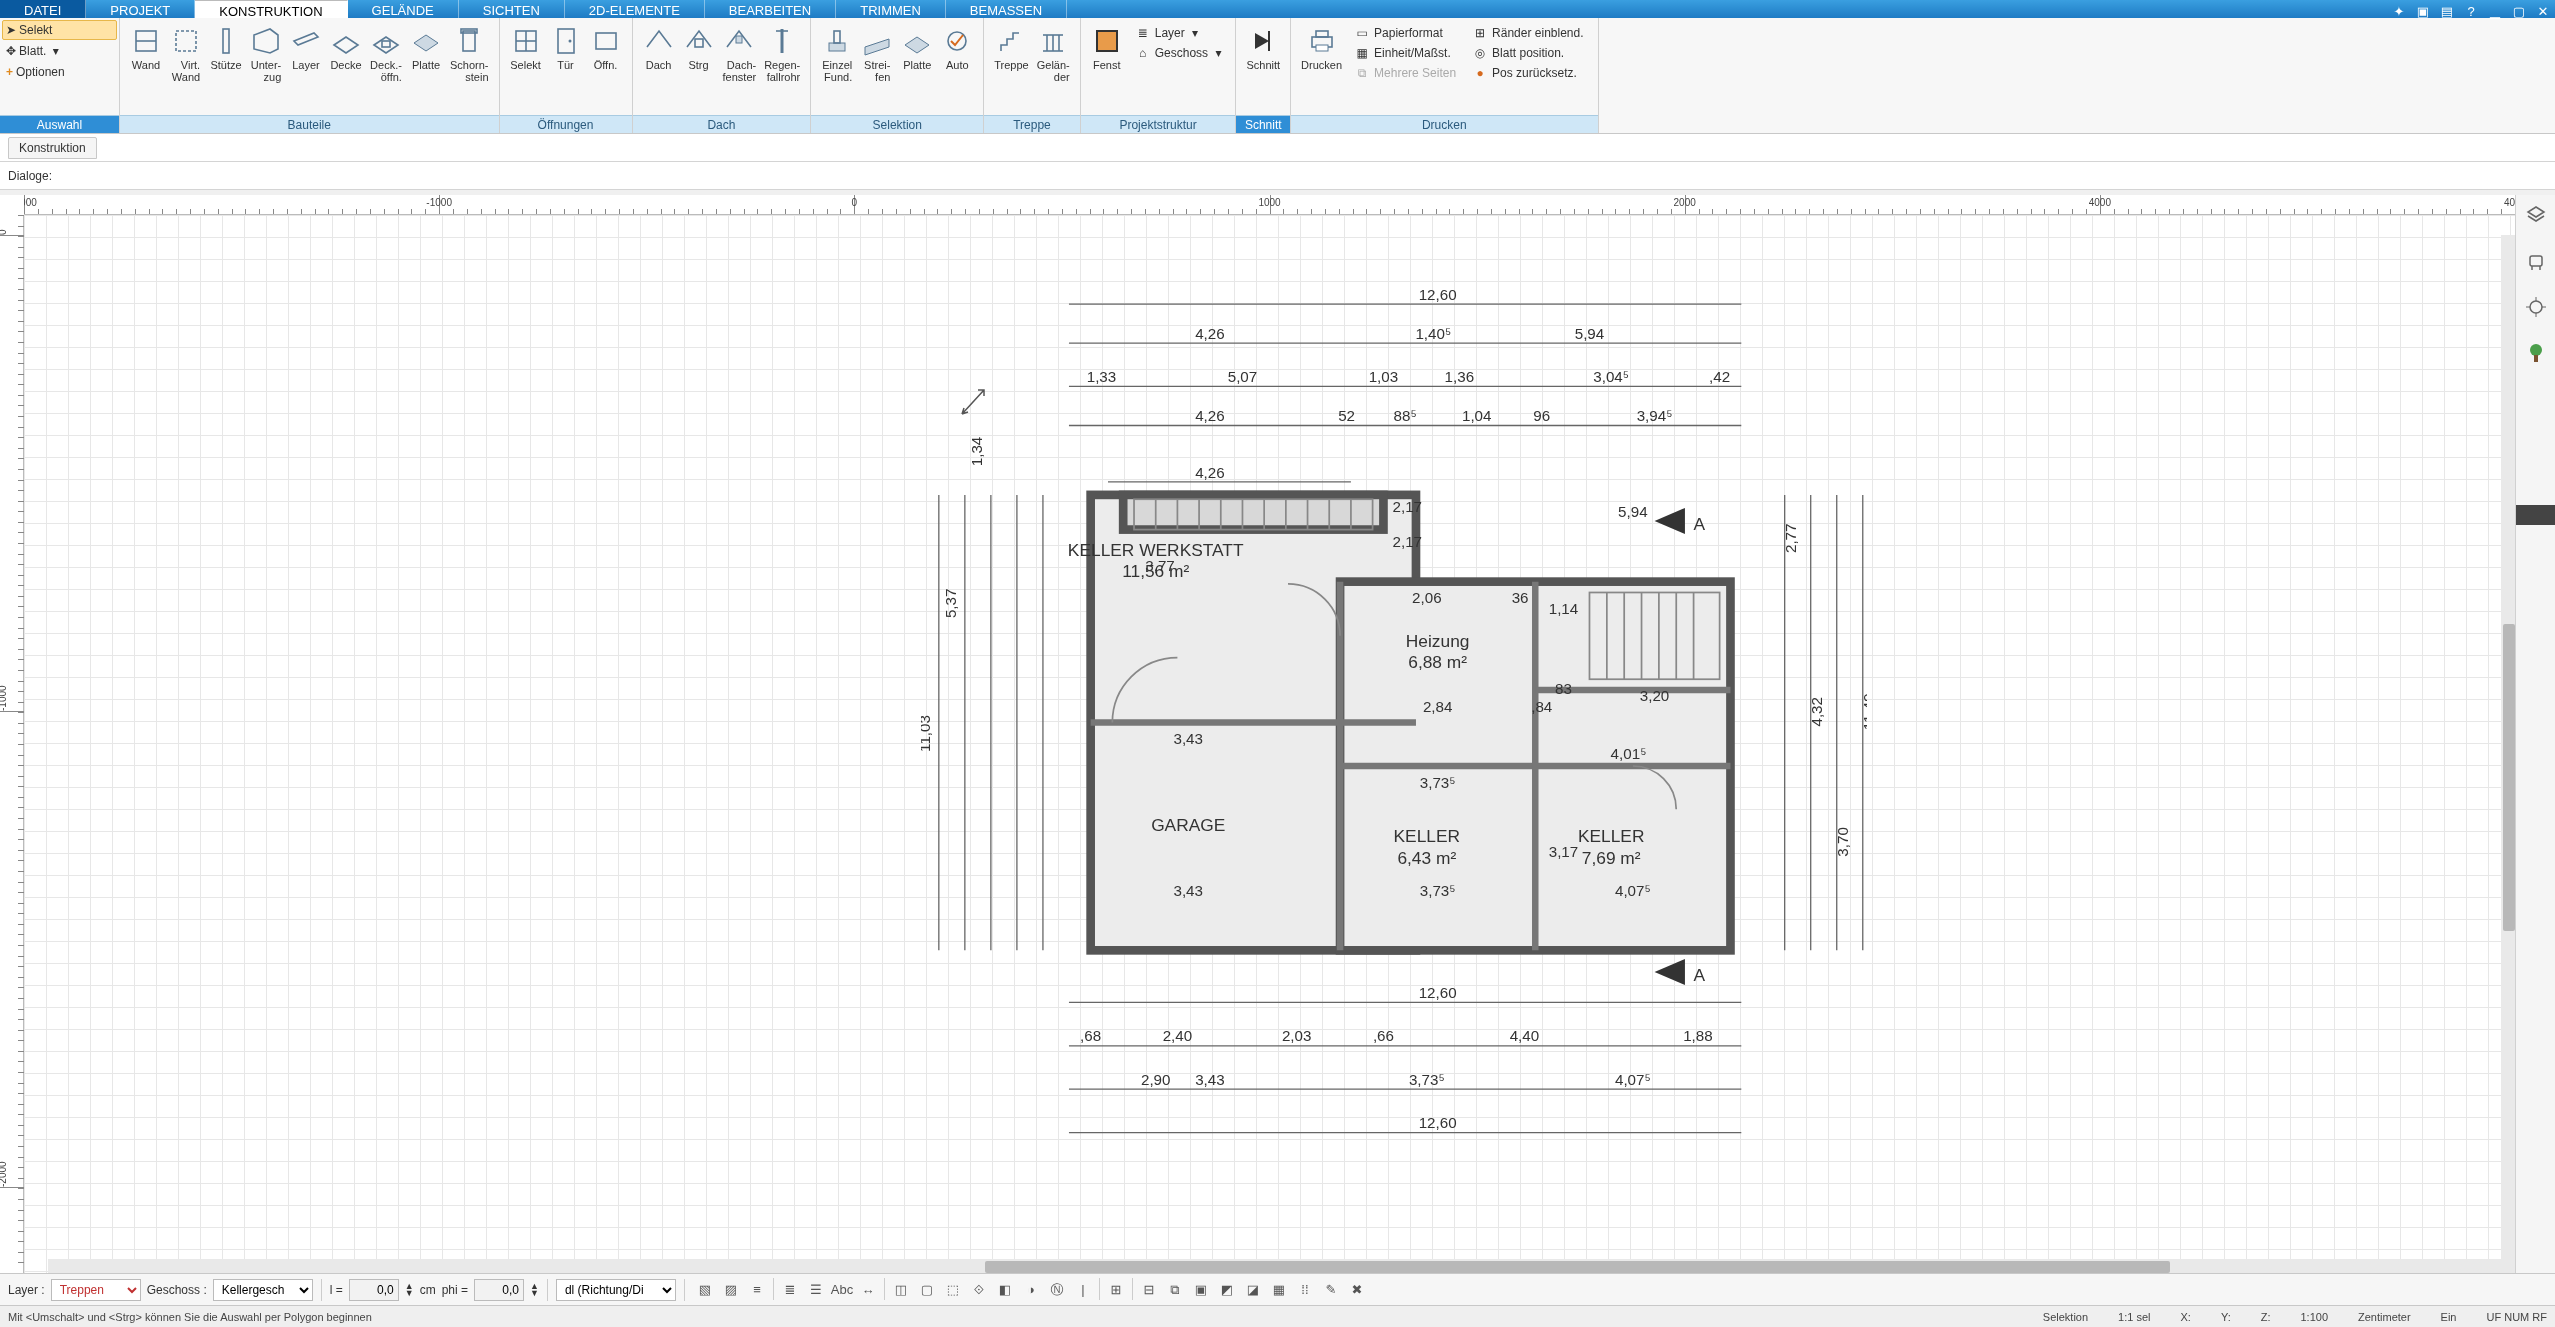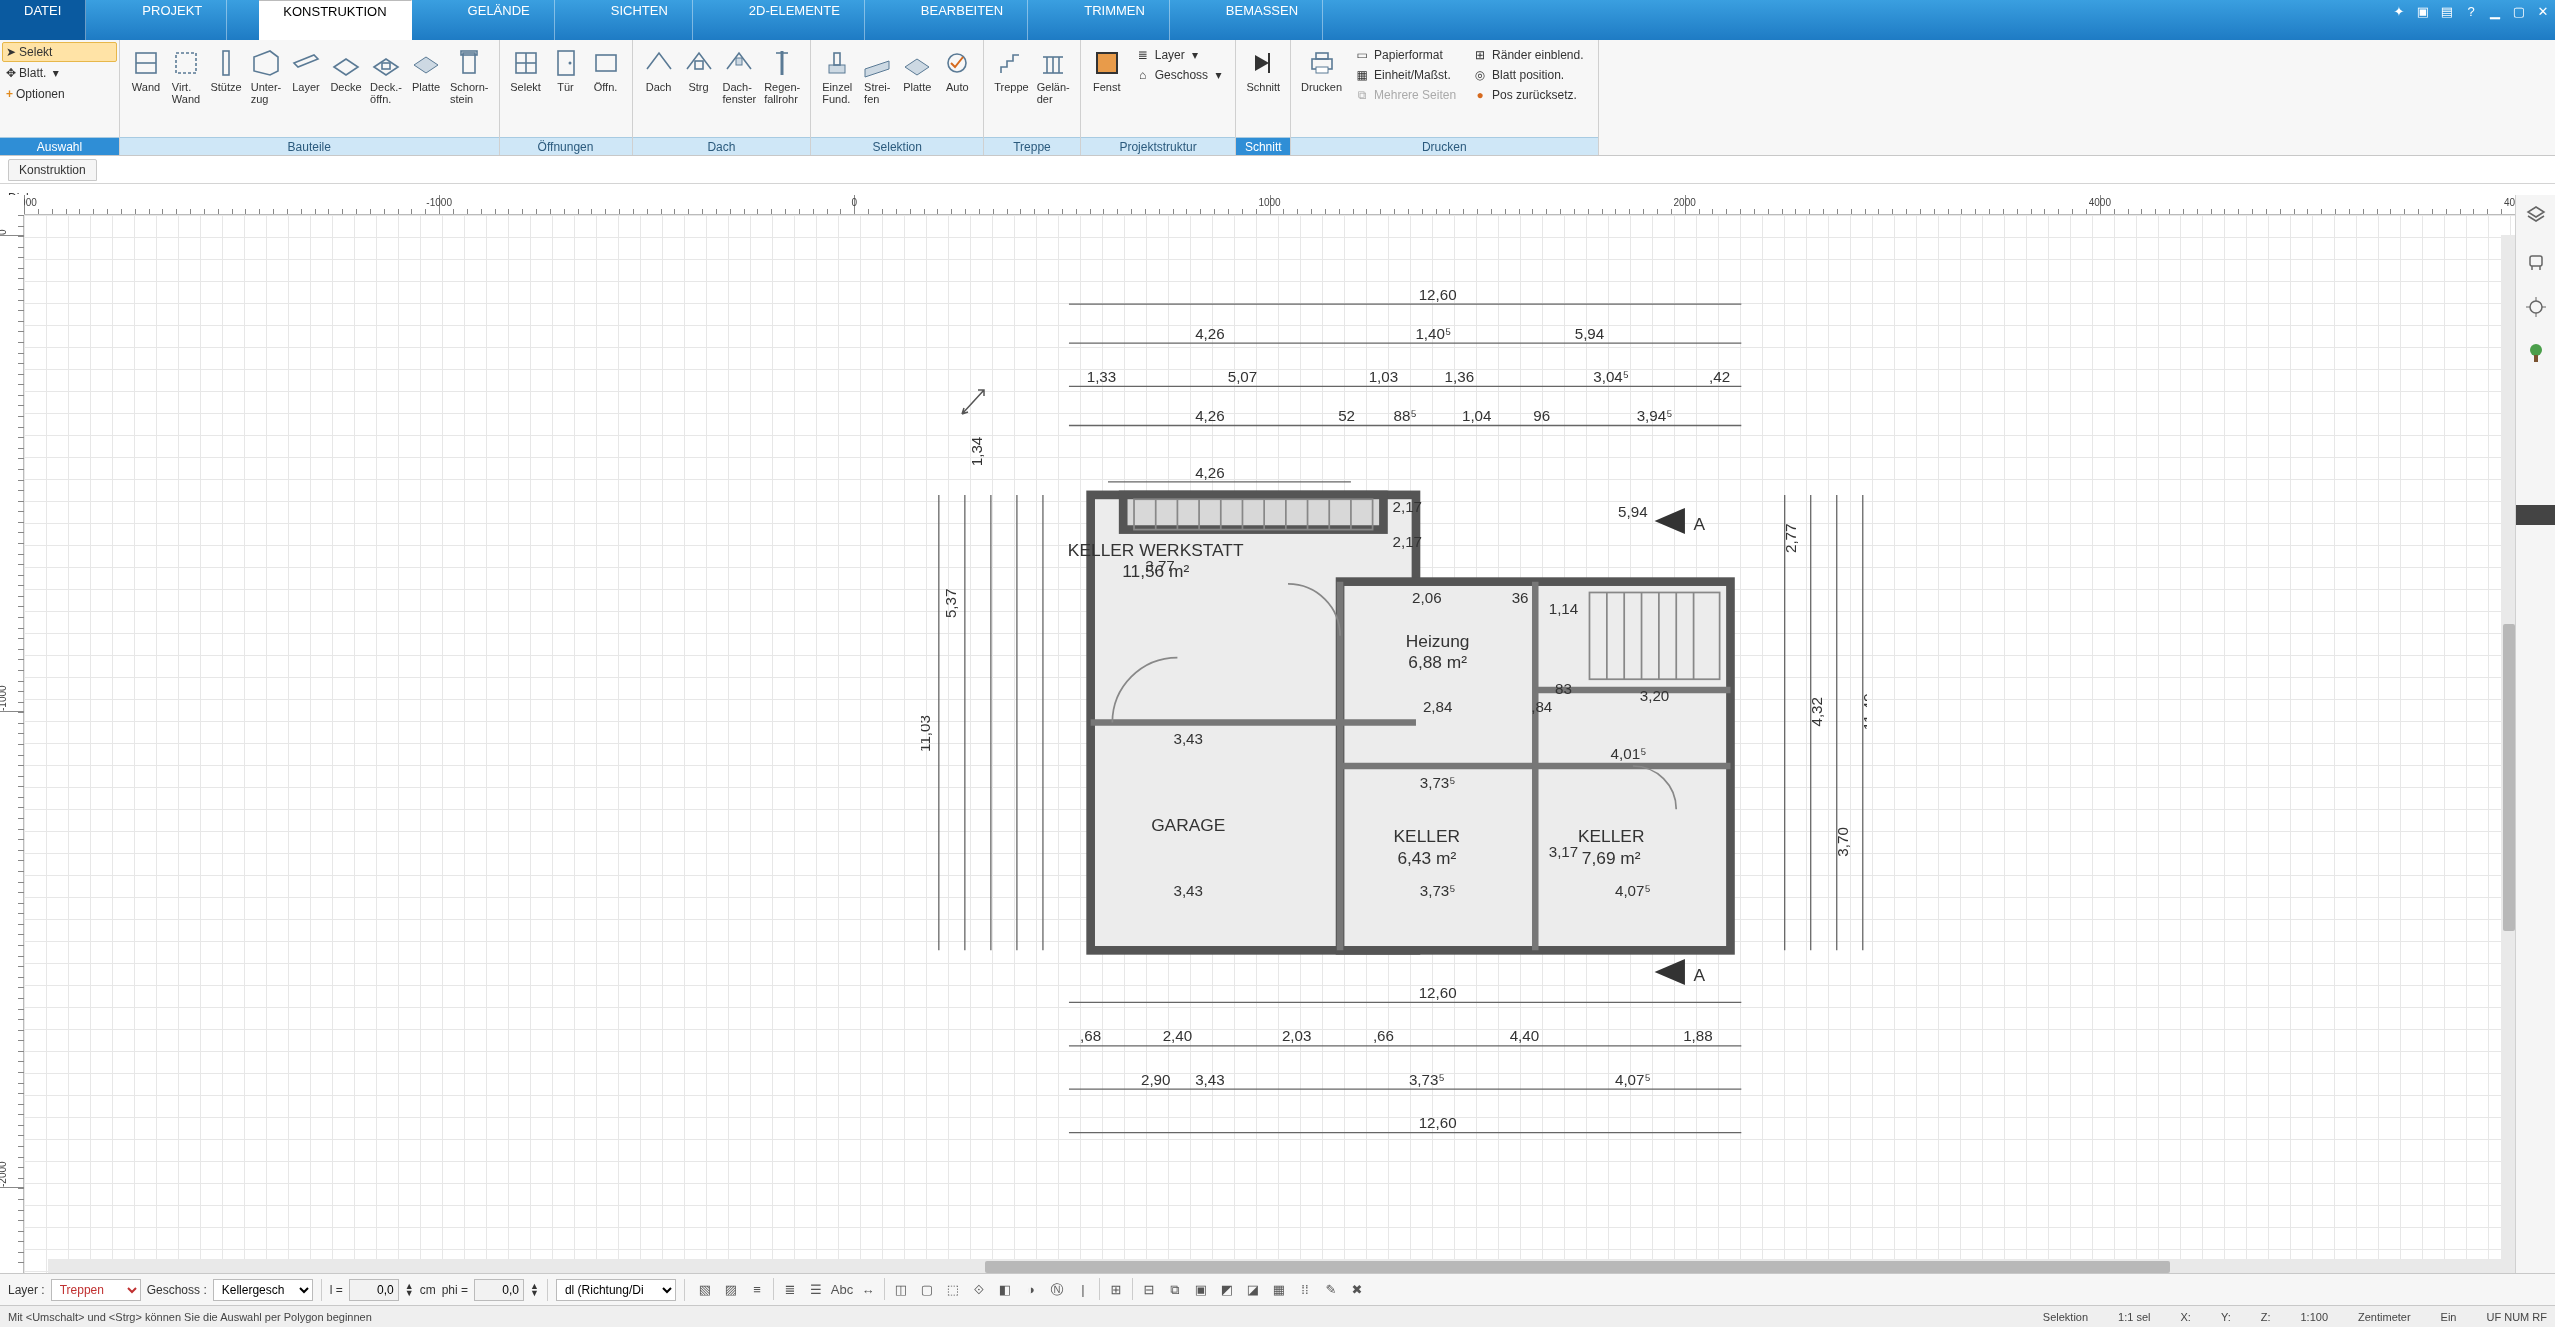--- a/index.html
+++ b/index.html
@@ -1,36 +1,36 @@
 <!DOCTYPE html>
 <html><head>
 <meta charset="utf-8">
 <style>
 * { margin:0; padding:0; box-sizing:border-box; font-family:"Segoe UI",Tahoma,sans-serif; }
 html,body { width:100%; height:100%; overflow:hidden; background:#f0f0f0; }
 
 
-.menubar { display:flex; height:40px; background:linear-gradient(#3a9fe0,#1e7bc4); color:#fff; font-size:13px;gap:32px; }
+.menubar { display:flex; height:18px; background:linear-gradient(#3a9fe0,#1e7bc4); color:#fff; font-size:13px; }
 .menubar .mtab { padding:3px 24px 0 24px; cursor:pointer; border-right:1px solid rgba(255,255,255,.4); }
 .menubar .mtab.first { background:#0a5aa0; }
 .menubar .mtab.active { background:#fff; color:#000; border-top:1px solid #bbb; }
 .menubar .spacer { flex:1; }
 .menubar .winbtns { display:flex; }
 .menubar .winbtn { width:24px; height:23px; display:flex; align-items:center; justify-content:center; font-size:13px; cursor:pointer; }
 
 
 .ribbon { display:flex; height:116px; background:#f7f7f7; border-bottom:1px solid #c8c8c8; font-size:11px; color:#333; }
 .rgroup { border-right:1px solid #d0d0d0; display:flex; flex-direction:column; padding:0; }
 .rgroup .body { flex:1; display:flex; align-items:flex-start; padding:4px 6px 0 6px; }
 .rgroup .caption { height:18px; line-height:18px; text-align:center; background:#cfe7f7; border-top:1px solid #a8cbe2; color:#2b5a7d; font-size:12px; }
 .rgroup.active .caption { background:#2f8ed6; color:#fff; }
 
 .col { display:flex; flex-direction:column; align-items:center; padding:2px 3px; cursor:pointer; border:1px solid transparent; border-radius:3px; }
 .col .ic { width:32px; height:32px; display:flex; align-items:center; justify-content:center; margin-bottom:2px; }
-.col .lbl { text-align:left; line-height:12px; max-width:50px; }
+.col .lbl { text-align:right; line-height:12px; max-width:50px; }
 
 .smallrows { display:flex; flex-direction:column; gap:2px; padding:2px 4px; }
 .smallrow { display:flex; align-items:center; gap:4px; font-size:12px; padding:1px 4px; cursor:pointer; border-radius:2px; }
 .smallrow .sic { width:16px; height:16px; display:inline-flex; align-items:center; justify-content:center; }
 
 .firstgroup { width:120px; }
 .firstgroup .body { flex-direction:column; align-items:stretch; gap:1px; padding:2px 2px; }
 .firstgroup .srow { display:flex; align-items:center; gap:3px; font-size:12px; padding:2px 3px; border:1px solid transparent; border-radius:2px; cursor:pointer;}
 .firstgroup .srow.sel { background:#ffe3a6; border-color:#e7b74a; }
 .firstgroup .caption { background:#2f8ed6; color:#fff; }

